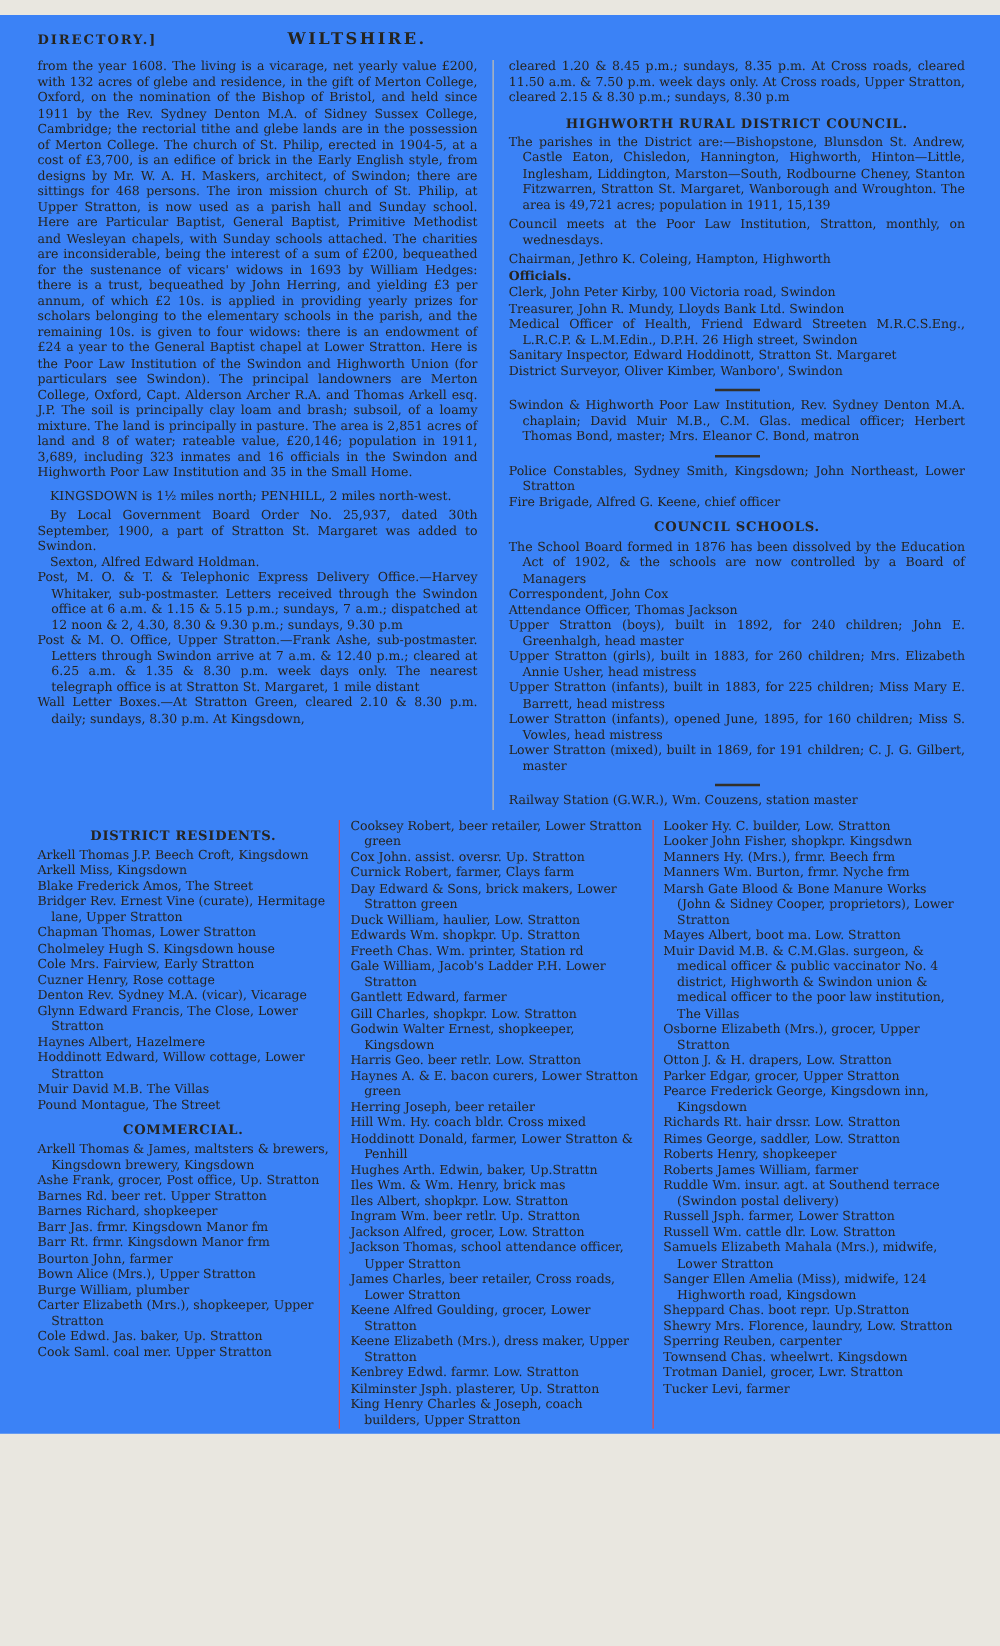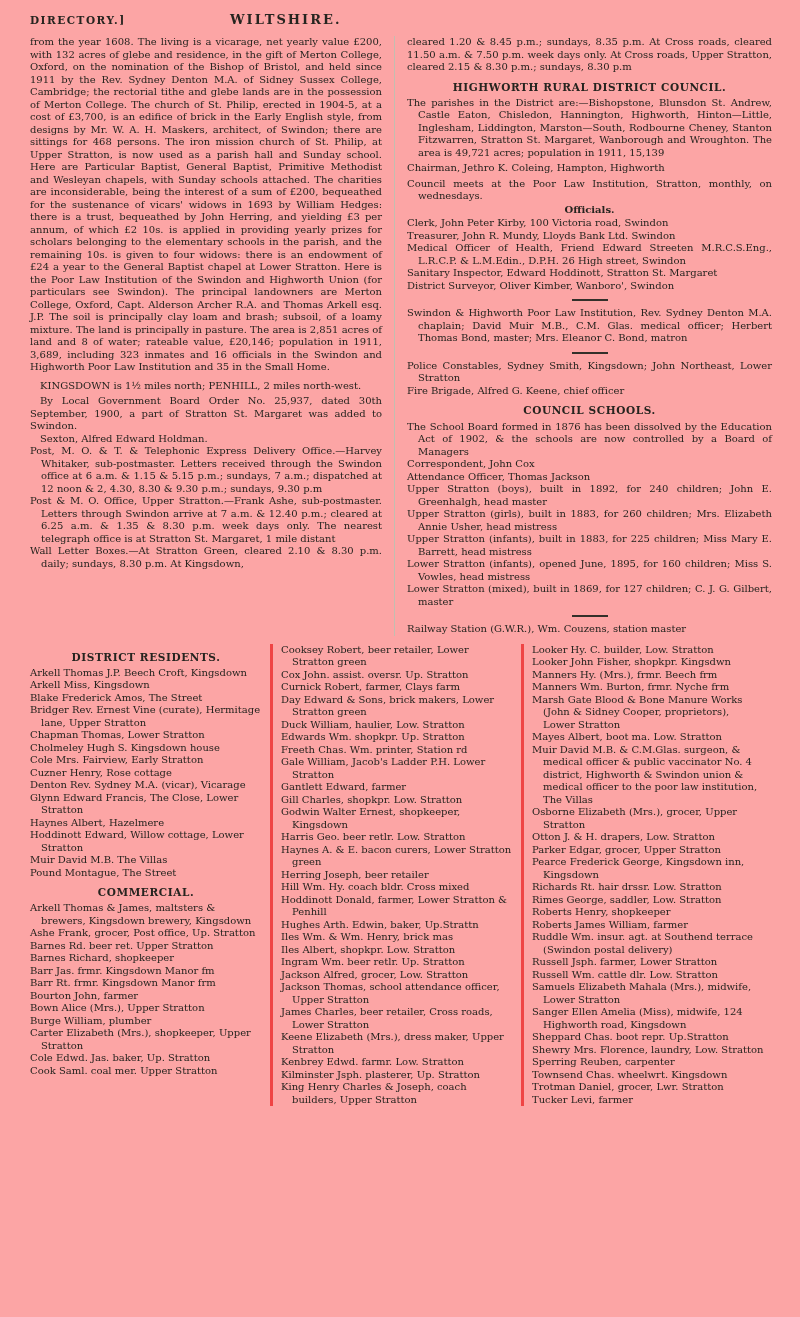--- a/index.html
+++ b/index.html
@@ -1,45 +1,45 @@
 <!DOCTYPE html>
 <html><head>
 <meta charset="utf-8">
 <style>
   html,body { margin:0; padding:0; background:#e9e7e0; }
   .page {
-    position:relative; width:800px; height:1317px; box-sizing:border-box;
-    margin:0 auto; background:#fca5a5; color:#26241f;
+    position:relative; width:800px; height:1135px; box-sizing:border-box;
+    margin:12px auto; background:#3b82f6; color:#26241f;
     font-family:"DejaVu Serif", serif; font-size:10px; line-height:1.25;
     padding:12px 28px 18px 30px; overflow:hidden;
   }
   .hdr { display:flex; align-items:baseline; font-weight:bold; margin-bottom:8px; }
   .hdr-left  { width:200px; font-size:10.5px; letter-spacing:1.5px; }
   .hdr-mid   { flex:1; text-align:left; font-size:13px; letter-spacing:2px; }
   .hdr-right { width:250px; text-align:right; font-size:10px; letter-spacing:1px; display:flex; justify-content:flex-end; gap:14px; align-items:baseline;}
   .hdr-page  { font-size:14px; letter-spacing:0; }
 
   .cols { display:flex; }
   .col-l { width:352px; text-align:justify; }
   .col-r { flex:1; text-align:justify; border-left:1px solid #c3beb0; padding-left:12px; margin-left:12px; }
 
   .para  { text-indent:10px; }
   .flush { text-indent:0; }
   .hang  { padding-left:11px; text-indent:-11px; }
   .gap-s { margin-top:3px; }
   .gap-m { margin-top:6px; }
 
   .sec-head { text-align:center; font-weight:bold; font-size:10.5px; letter-spacing:0.6px; margin:7px 0 3px; text-indent:0; }
-  .sub-head { text-align:center; font-weight:bold; margin:1px 0; text-indent:0; }
+  .sub-head { font-weight:bold; margin:1px 0; text-indent:0; }
   .rule { width:36px; border-top:2px solid #33302a; margin:7px auto 6px; }
 
   .bottom { display:flex; margin-top:8px; }
   .bcol { flex:1; min-width:0; padding:0 8px; }
   .bcol:first-child { padding-left:0; }
-  .bcol + .bcol { border-left:3px solid #ef4444; }
+  .bcol + .bcol { border-left:1px solid #ef4444; }
   .entry { padding-left:11px; text-indent:-11px; margin:0; }
 </style>
 </head>
 <body>
 
 <div class="page">
 
   <div class="hdr">
     <span class="hdr-left">DIRECTORY.]</span>
     <span class="hdr-mid">WILTSHIRE.</span>
@@ -57,22 +57,22 @@
           <div class="hang">Post &amp; M. O. Office, Upper Stratton.—Frank Ashe, sub-postmaster. Letters through Swindon arrive at 7 a.m. &amp; 12.40 p.m.; cleared at 6.25 a.m. &amp; 1.35 &amp; 8.30 p.m. week days only. The nearest telegraph office is at Stratton St. Margaret, 1 mile distant</div>
           <div class="hang">Wall Letter Boxes.—At Stratton Green, cleared 2.10 &amp; 8.30 p.m. daily; sundays, 8.30 p.m. At Kingsdown,</div>
         </div>
     </div>
 
     <div class="col-r">
       <div class="flush">cleared 1.20 &amp; 8.45 p.m.; sundays, 8.35 p.m. At Cross roads, cleared 11.50 a.m. &amp; 7.50 p.m. week days only. At Cross roads, Upper Stratton, cleared 2.15 &amp; 8.30 p.m.; sundays, 8.30 p.m</div>
 
       <div class="sec-head">HIGHWORTH RURAL DISTRICT COUNCIL.</div>
       <div class="hang">The parishes in the District are:—Bishopstone, Blunsdon St. Andrew, Castle Eaton, Chisledon, Hannington, Highworth, Hinton—Little, Inglesham, Liddington, Marston—South, Rodbourne Cheney, Stanton Fitzwarren, Stratton St. Margaret, Wanborough and Wroughton. The area is 49,721 acres; population in 1911, 15,139</div>
+      <div class="hang gap-s">Council meets at the Poor Law Institution, Stratton, monthly, on wednesdays.</div>
       <div class="hang gap-s">Chairman, Jethro K. Coleing, Hampton, Highworth</div>
-      <div class="hang gap-s">Council meets at the Poor Law Institution, Stratton, monthly, on wednesdays.</div>
       <div class="sub-head">Officials.</div>
       <div>
           <div class="hang">Clerk, John Peter Kirby, 100 Victoria road, Swindon</div>
           <div class="hang">Treasurer, John R. Mundy, Lloyds Bank Ltd. Swindon</div>
           <div class="hang">Medical Officer of Health, Friend Edward Streeten M.R.C.S.Eng., L.R.C.P. &amp; L.M.Edin., D.P.H. 26 High street, Swindon</div>
           <div class="hang">Sanitary Inspector, Edward Hoddinott, Stratton St. Margaret</div>
           <div class="hang">District Surveyor, Oliver Kimber, Wanboro', Swindon</div>
         </div>
 
       <div class="rule"></div>
@@ -84,21 +84,21 @@
 
       <div class="sec-head">COUNCIL SCHOOLS.</div>
       <div>
           <div class="hang">The School Board formed in 1876 has been dissolved by the Education Act of 1902, &amp; the schools are now controlled by a Board of Managers</div>
           <div class="hang">Correspondent, John Cox</div>
           <div class="hang">Attendance Officer, Thomas Jackson</div>
           <div class="hang">Upper Stratton (boys), built in 1892, for 240 children; John E. Greenhalgh, head master</div>
           <div class="hang">Upper Stratton (girls), built in 1883, for 260 children; Mrs. Elizabeth Annie Usher, head mistress</div>
           <div class="hang">Upper Stratton (infants), built in 1883, for 225 children; Miss Mary E. Barrett, head mistress</div>
           <div class="hang">Lower Stratton (infants), opened June, 1895, for 160 children; Miss S. Vowles, head mistress</div>
-          <div class="hang">Lower Stratton (mixed), built in 1869, for 127 children; C. J. G. Gilbert, master</div>
+          <div class="hang">Lower Stratton (mixed), built in 1869, for 191 children; C. J. G. Gilbert, master</div>
         </div>
 
       <div class="rule"></div>
       <div class="hang">Railway Station (G.W.R.), Wm. Couzens, station master</div>
     </div>
   </div>
 
   <div class="bottom">
 
     <div class="bcol">
@@ -154,20 +154,21 @@
           <div class="entry">Herring Joseph, beer retailer</div>
           <div class="entry">Hill Wm. Hy. coach bldr. Cross mixed</div>
           <div class="entry">Hoddinott Donald, farmer, Lower Stratton &amp; Penhill</div>
           <div class="entry">Hughes Arth. Edwin, baker, Up.Strattn</div>
           <div class="entry">Iles Wm. &amp; Wm. Henry, brick mas</div>
           <div class="entry">Iles Albert, shopkpr. Low. Stratton</div>
           <div class="entry">Ingram Wm. beer retlr. Up. Stratton</div>
           <div class="entry">Jackson Alfred, grocer, Low. Stratton</div>
           <div class="entry">Jackson Thomas, school attendance officer, Upper Stratton</div>
           <div class="entry">James Charles, beer retailer, Cross roads, Lower Stratton</div>
+          <div class="entry">Keene Alfred Goulding, grocer, Lower Stratton</div>
           <div class="entry">Keene Elizabeth (Mrs.), dress maker, Upper Stratton</div>
           <div class="entry">Kenbrey Edwd. farmr. Low. Stratton</div>
           <div class="entry">Kilminster Jsph. plasterer, Up. Stratton</div>
           <div class="entry">King Henry Charles &amp; Joseph, coach builders, Upper Stratton</div>
         </div>
     </div>
 
     <div class="bcol">
       <div>
           <div class="entry">Looker Hy. C. builder, Low. Stratton</div>

